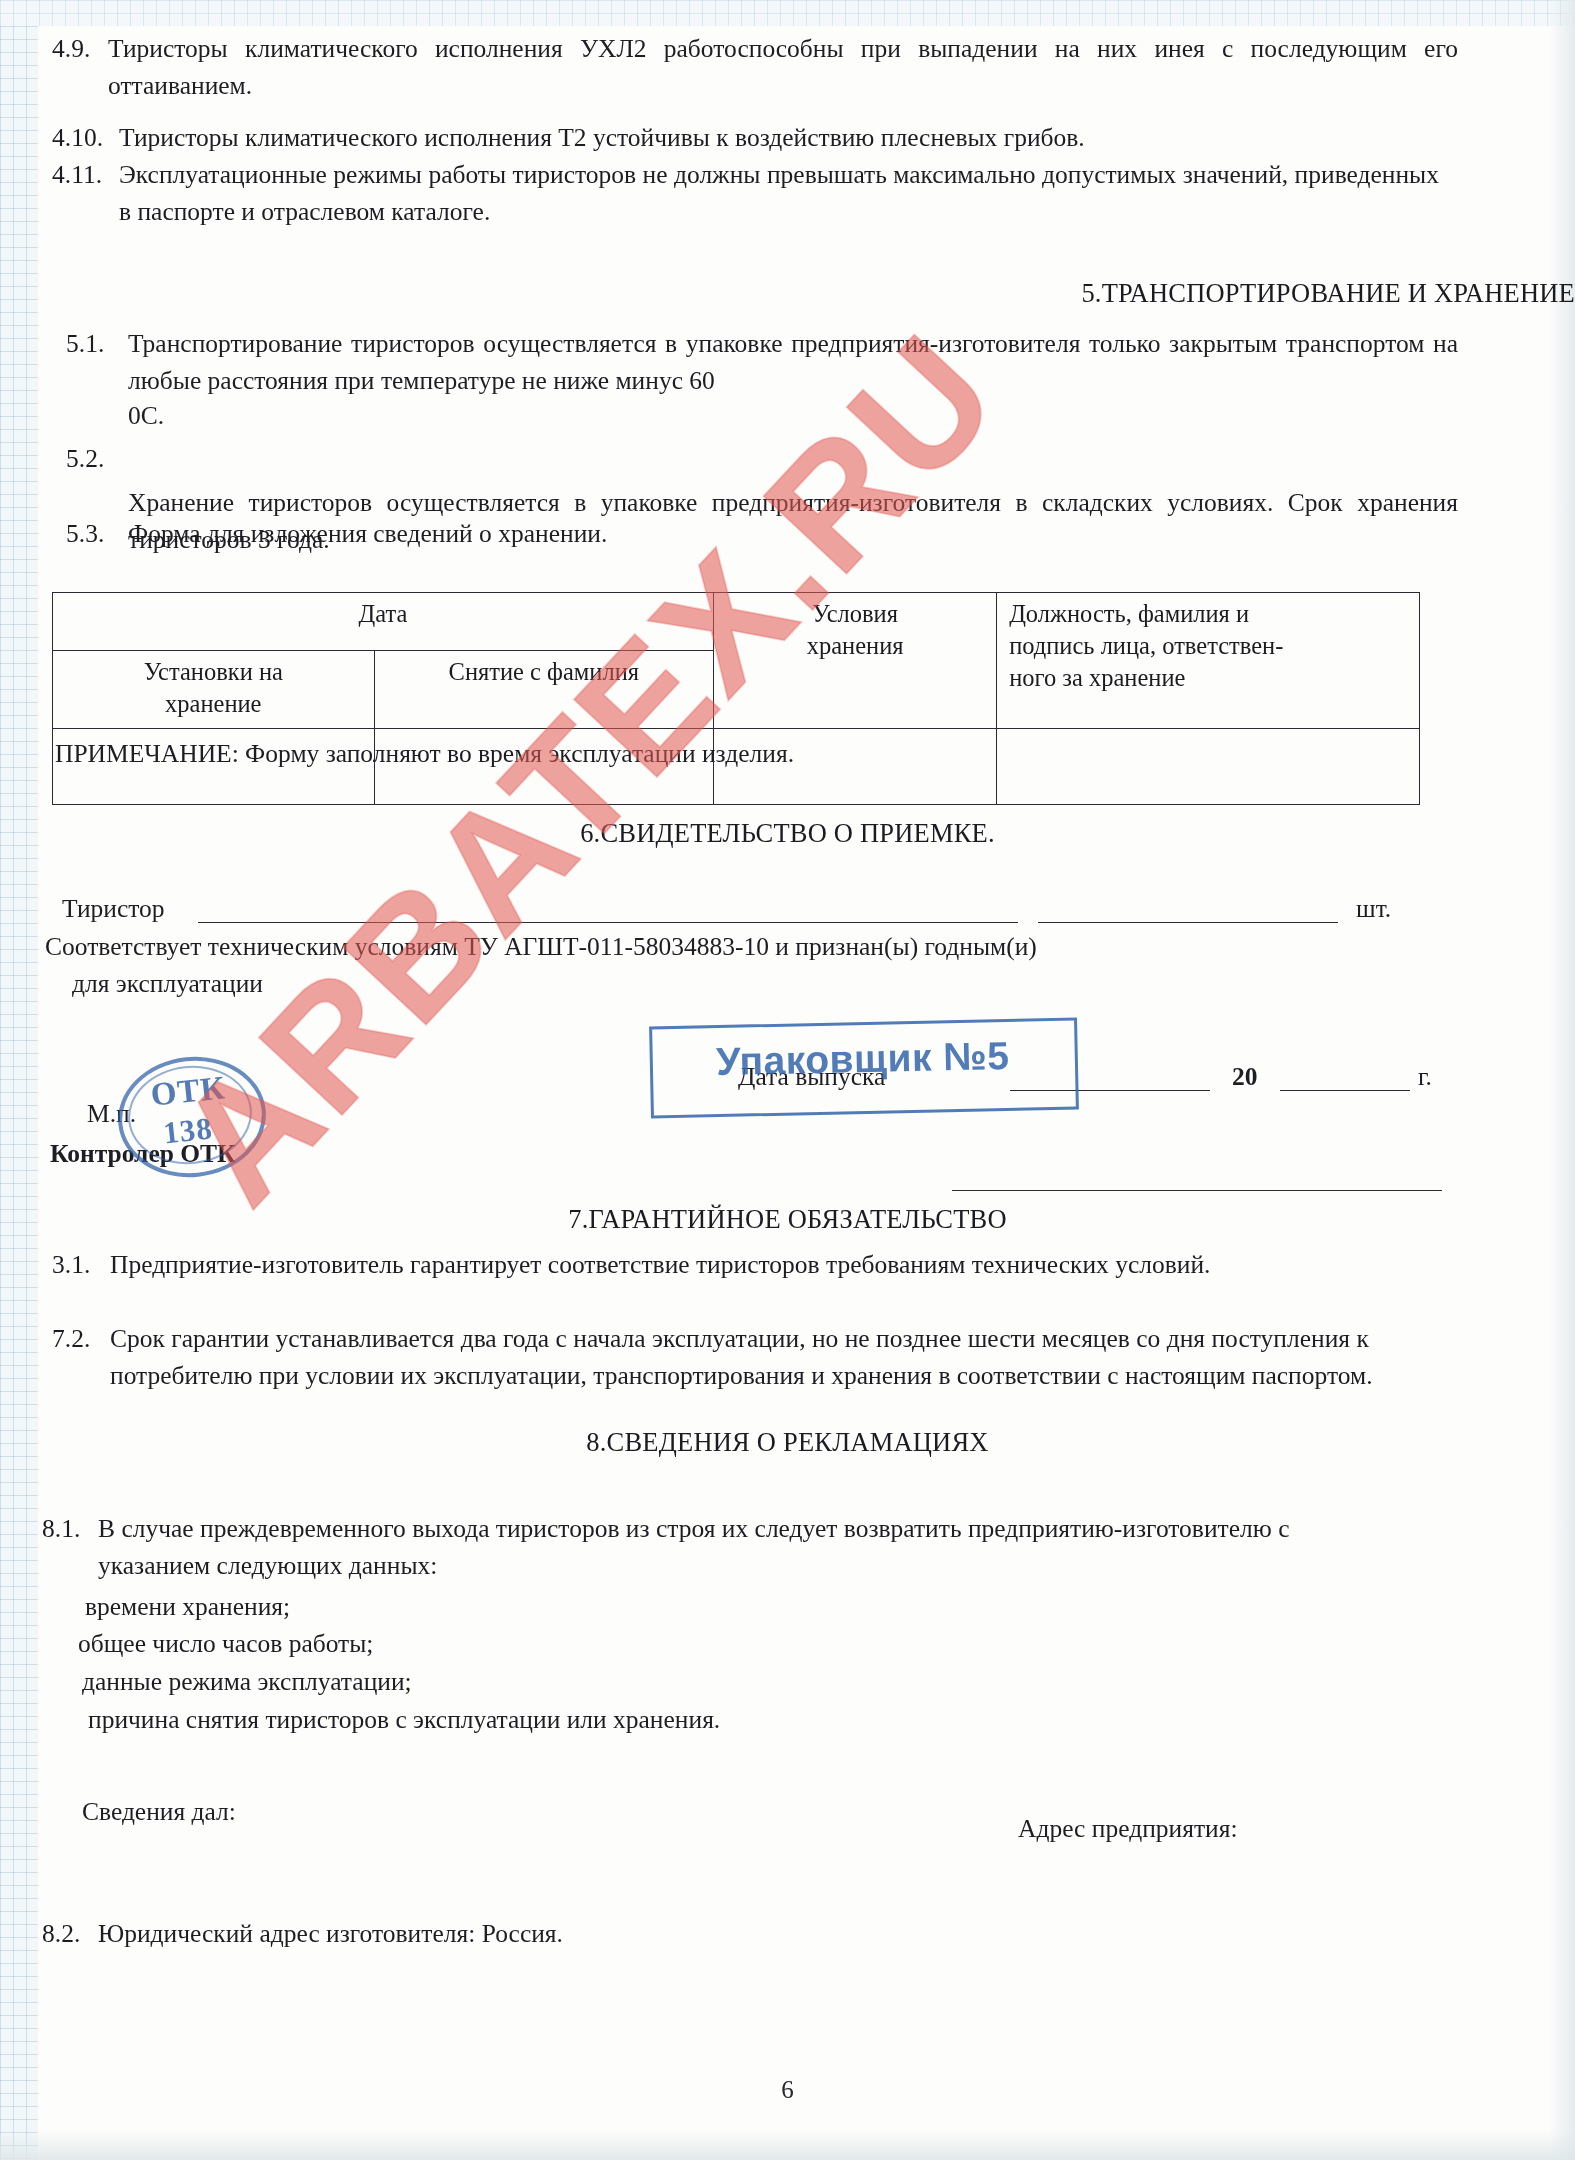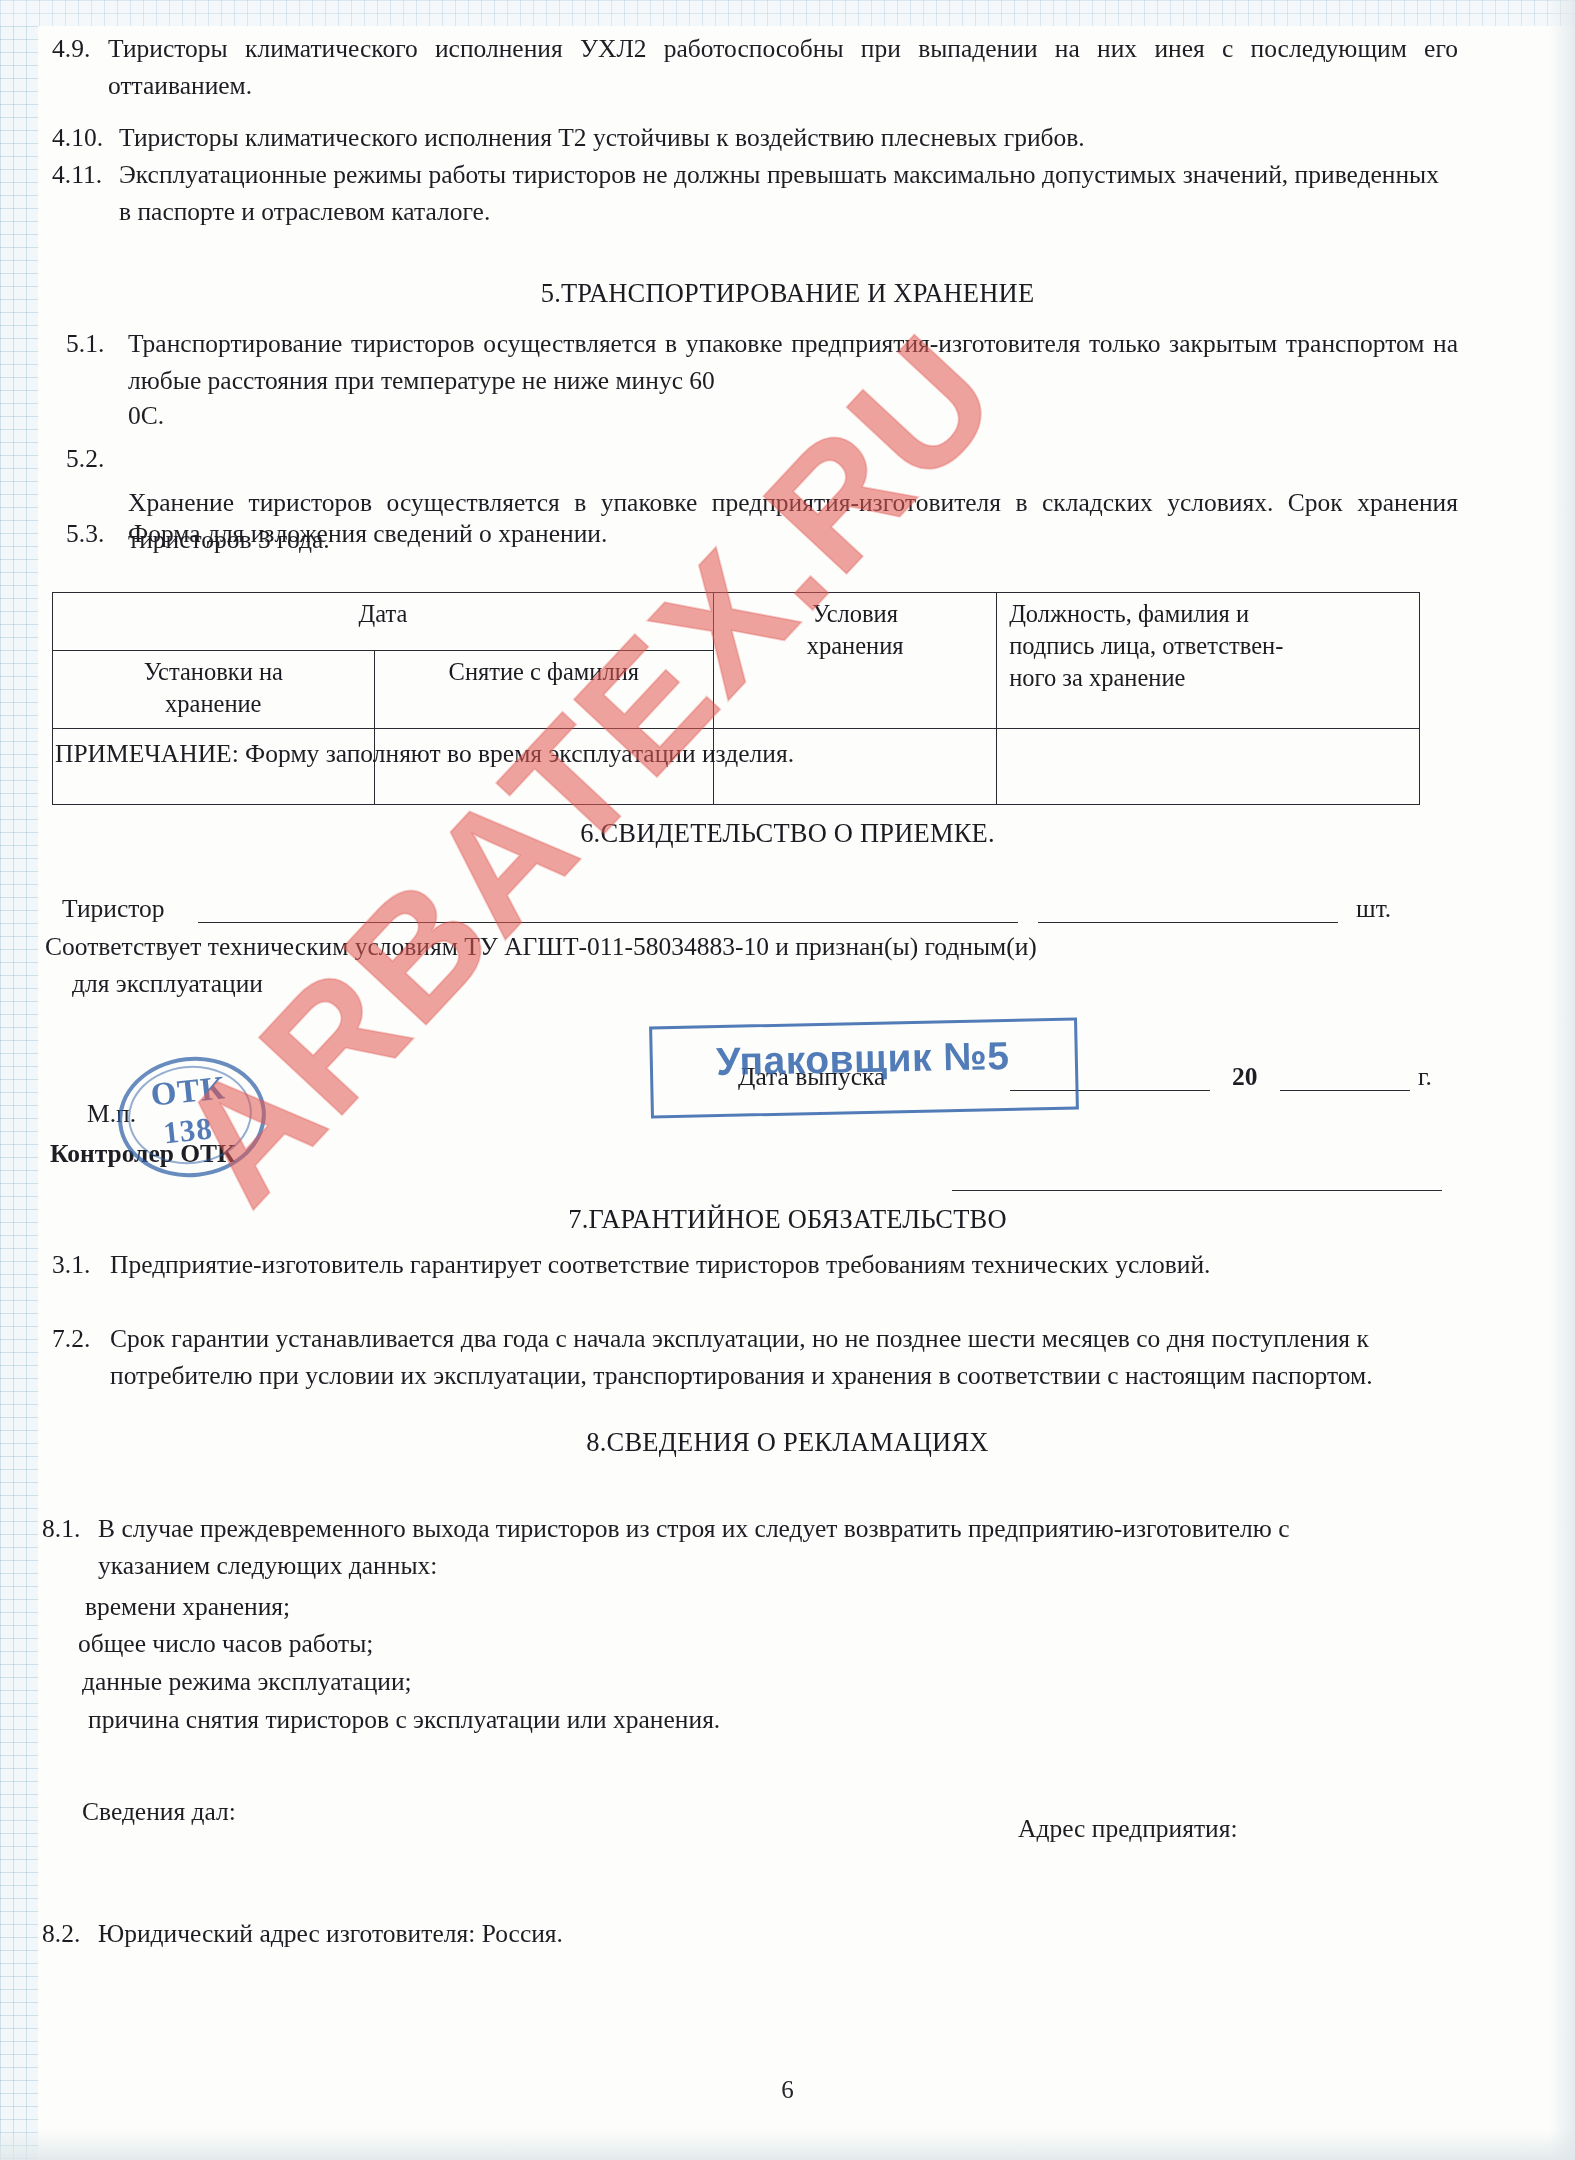--- a/index.html
+++ b/index.html
@@ -240,21 +240,21 @@
 
     <div class="num" style="left:52px; top:30px;">4.9.</div>
     <div class="para just" style="left:108px; top:30px; width:1350px;">Тиристоры климатического исполнения УХЛ2 работоспособны при выпадении на них инея с последующим его оттаиванием.</div>
 
     <div class="num" style="left:52px; top:119px;">4.10.</div>
     <div class="para just" style="left:119px; top:119px; width:1340px;">Тиристоры климатического исполнения Т2 устойчивы к воздействию плесневых грибов.</div>
 
     <div class="num" style="left:52px; top:156px;">4.11.</div>
     <div class="para just" style="left:119px; top:156px; width:1320px;">Эксплуатационные режимы работы тиристоров не должны превышать максимально допустимых значений, приведенных в паспорте и отраслевом каталоге.</div>
 
-    <div class="heading" style="top:278px;">5.ТРАНСПОРТИРОВАНИЕ И ХРАНЕНИЕ</div>
+    <div class="heading" style="top:278px;text-align:right;">5.ТРАНСПОРТИРОВАНИЕ И ХРАНЕНИЕ</div>
 
     <div class="num" style="left:66px; top:325px;">5.1.</div>
     <div class="para just" style="left:128px; top:325px; width:1330px;">Транспортирование тиристоров осуществляется в упаковке предприятия-изготовителя только закрытым транспортом на любые расстояния при температуре не ниже минус 60</div>
     <div class="para" style="left:128px; top:397px;">0С.</div>
 
     <div class="num" style="left:66px; top:440px;">5.2.</div>
     <div class="para just" style="left:128px; top:440px; width:1330px;margin-top:44px;">Хранение тиристоров осуществляется в упаковке предприятия-изготовителя в складских условиях. Срок хранения тиристоров 3 года.</div>
 
     <div class="num" style="left:66px; top:515px;">5.3.</div>
     <div class="para" style="left:128px; top:515px; width:1000px;">Форма для изложения сведений о хранении.</div>

